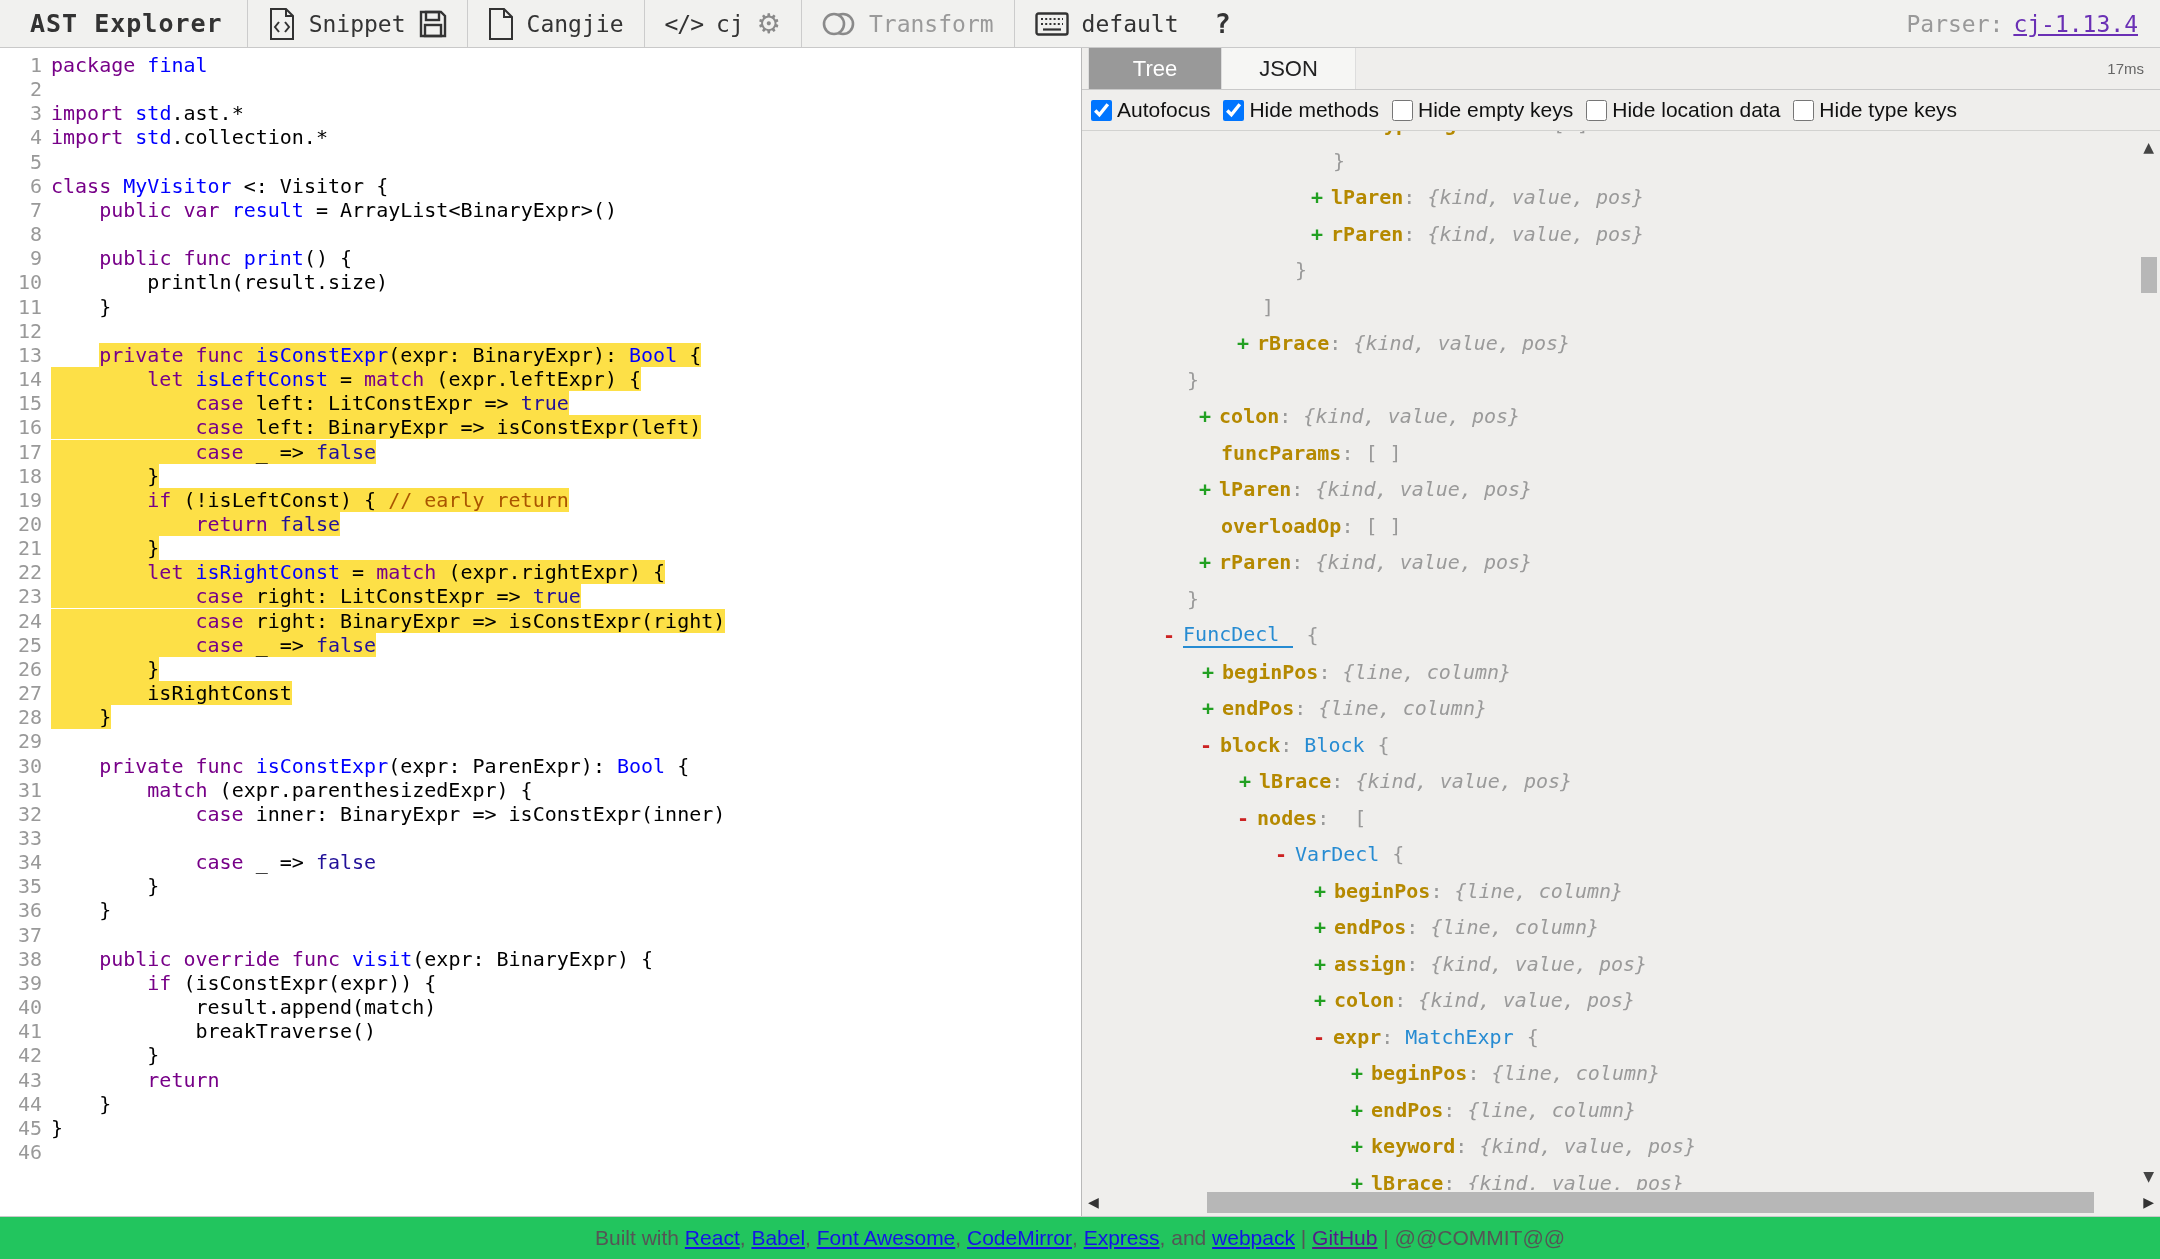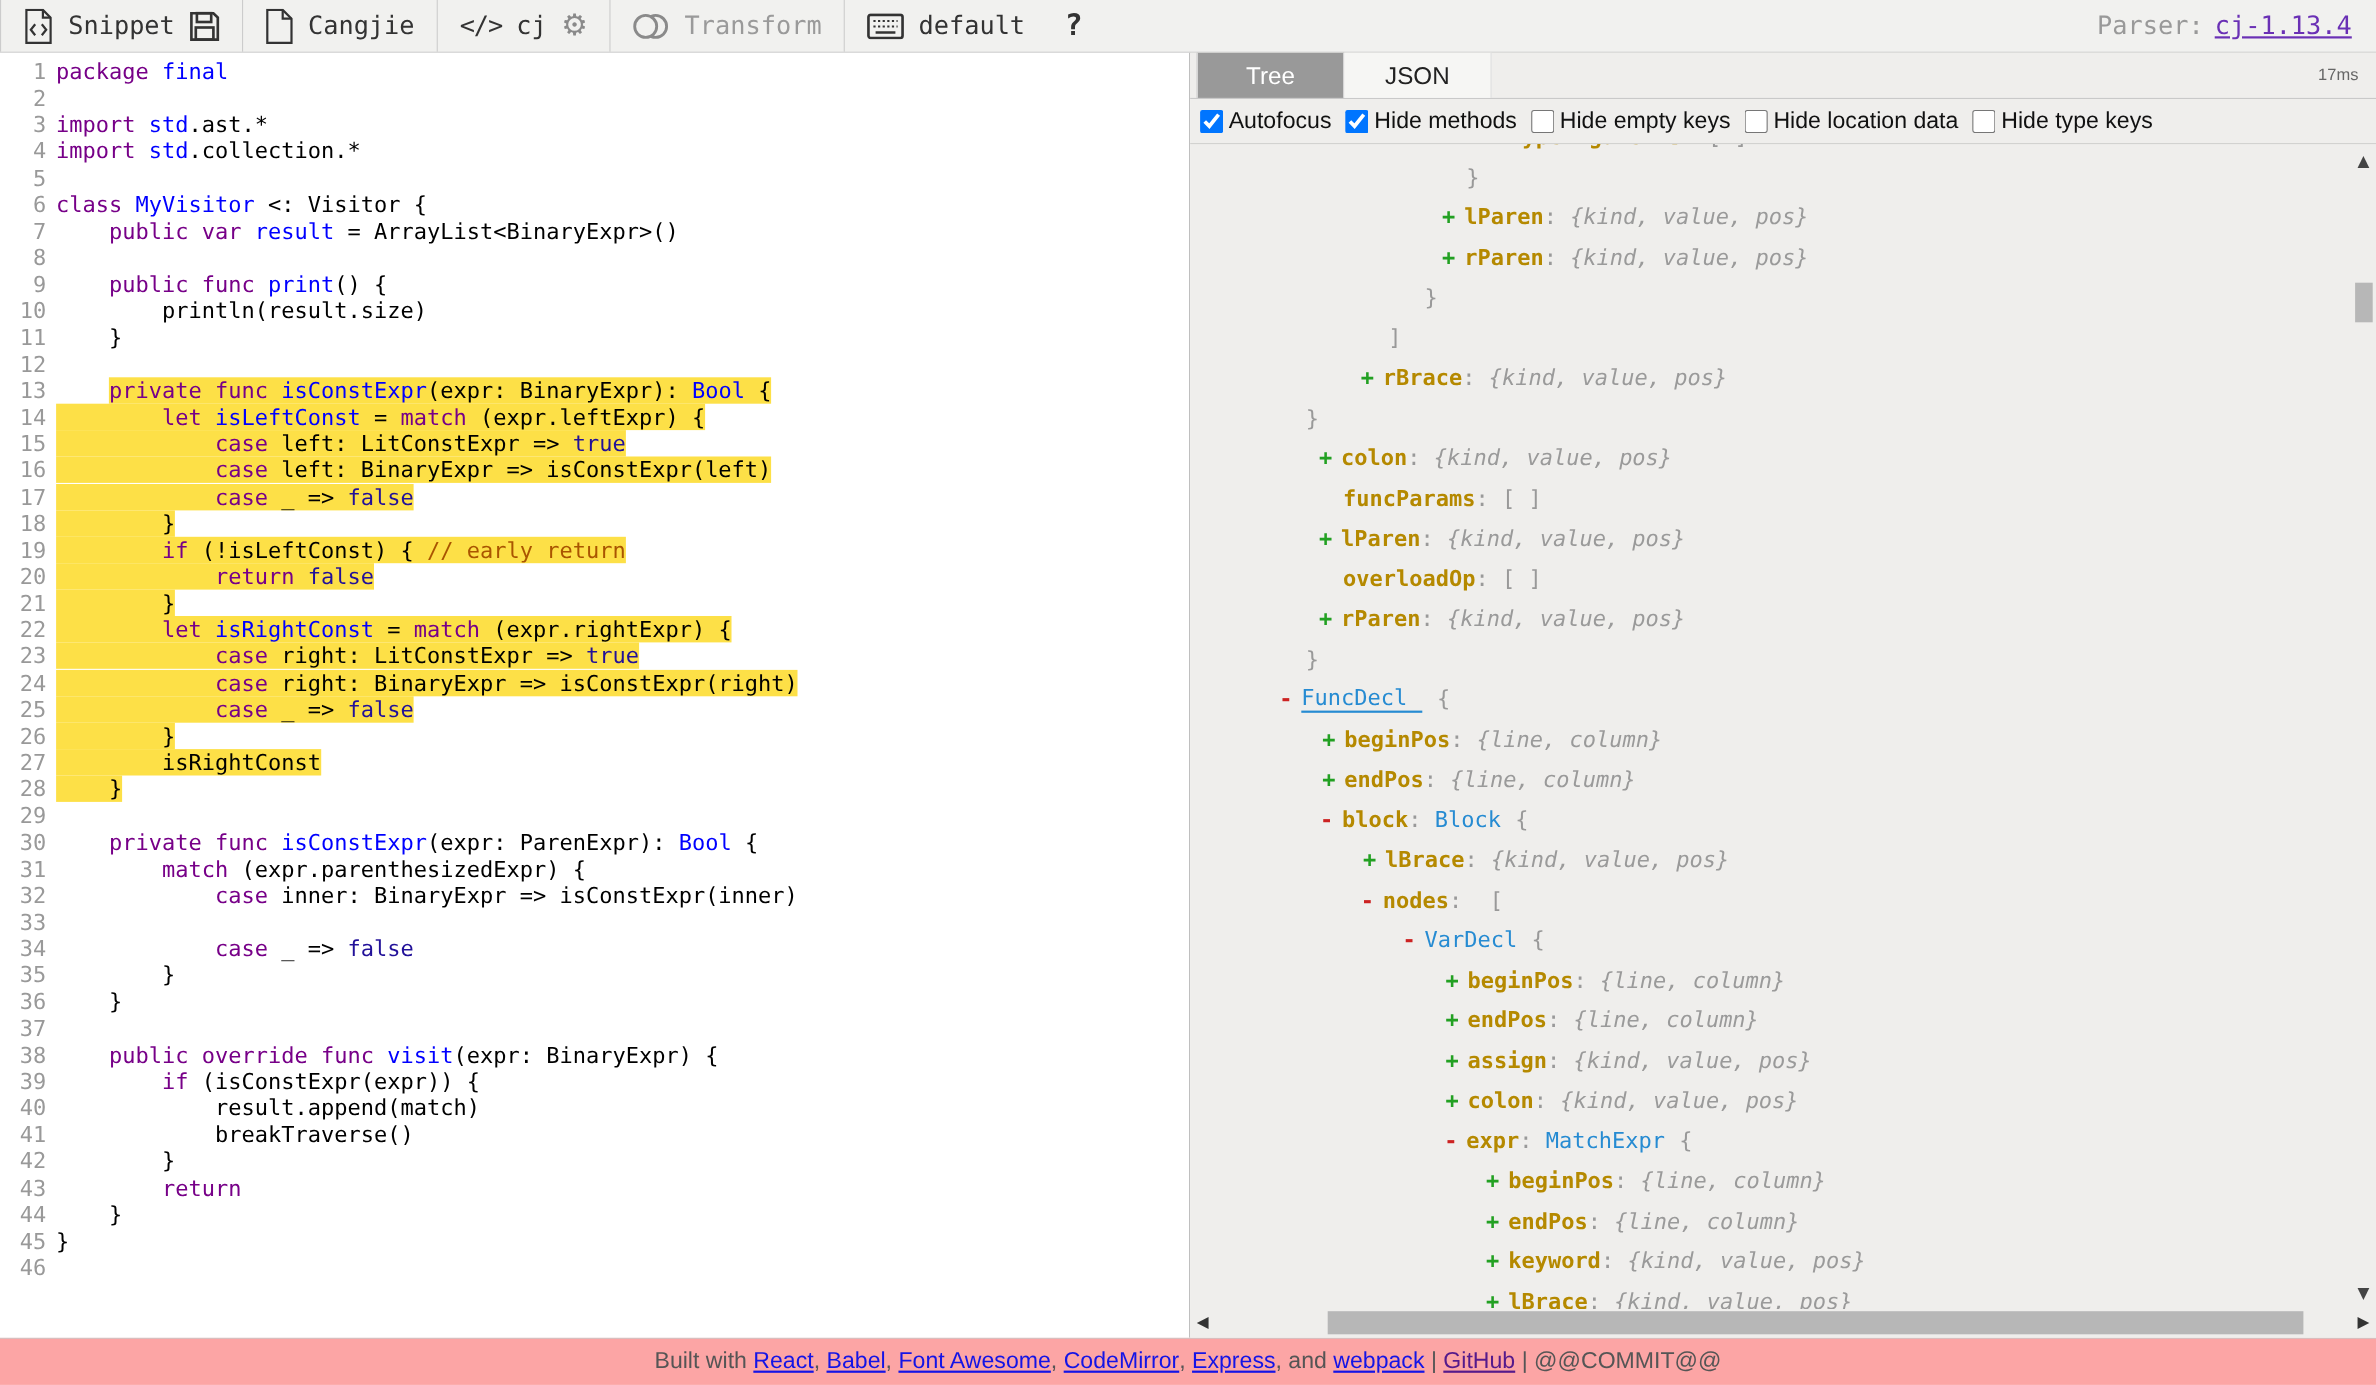--- a/index.html
+++ b/index.html
@@ -74,30 +74,31 @@
   .v-arrow-down { position:absolute; bottom:6px; right:6px; color:#444; font-size:14px;
     font-family:"DejaVu Sans", sans-serif; }
   .hscroll { height:26px; position:relative; background:#efeeec; }
   .h-arrow { position:absolute; top:4px; color:#333; font-size:14px;
     font-family:"DejaVu Sans", sans-serif; }
   .h-arrow.left { left:6px; }
   .h-arrow.right { right:6px; }
   .h-thumb { position:absolute; left:125px; top:2px; width:887px; height:21px; background:#b7b7b7; }
 
   
-  .footer { height:43px; background:#fca5a5; border-top:1px solid #c9c9c9;
+  .footer { height:43px; background:#22c55e; border-top:1px solid #c9c9c9;
     font-family:"Liberation Sans", sans-serif; font-size:21px; color:#555;
     display:flex; align-items:center; justify-content:center; white-space:pre; }
   .footer a { color:#1414e6; text-decoration:underline; }
   .footer a.visited { color:#551a8b; }
 </style>
 </head>
 <body>
 
 <div class="toolbar">
+  <div class="tb-group tb-title">AST Explorer</div>
   <div class="tb-sep"></div>
 
   <div class="tb-group">
     <span class="tb-icon">
       <svg width="28" height="32" viewBox="0 0 28 32">
           <path d="M3 1 h15 l7 7 v23 h-22 z" fill="none" stroke="#333" stroke-width="2"></path>
           <path d="M18 1 v7 h7" fill="none" stroke="#333" stroke-width="2"></path>
           <path d="M11 14 l-4 5 l4 5 M17 14 l4 5 l-4 5" fill="none" stroke="#333" stroke-width="2"></path>
         </svg>
     </span>

